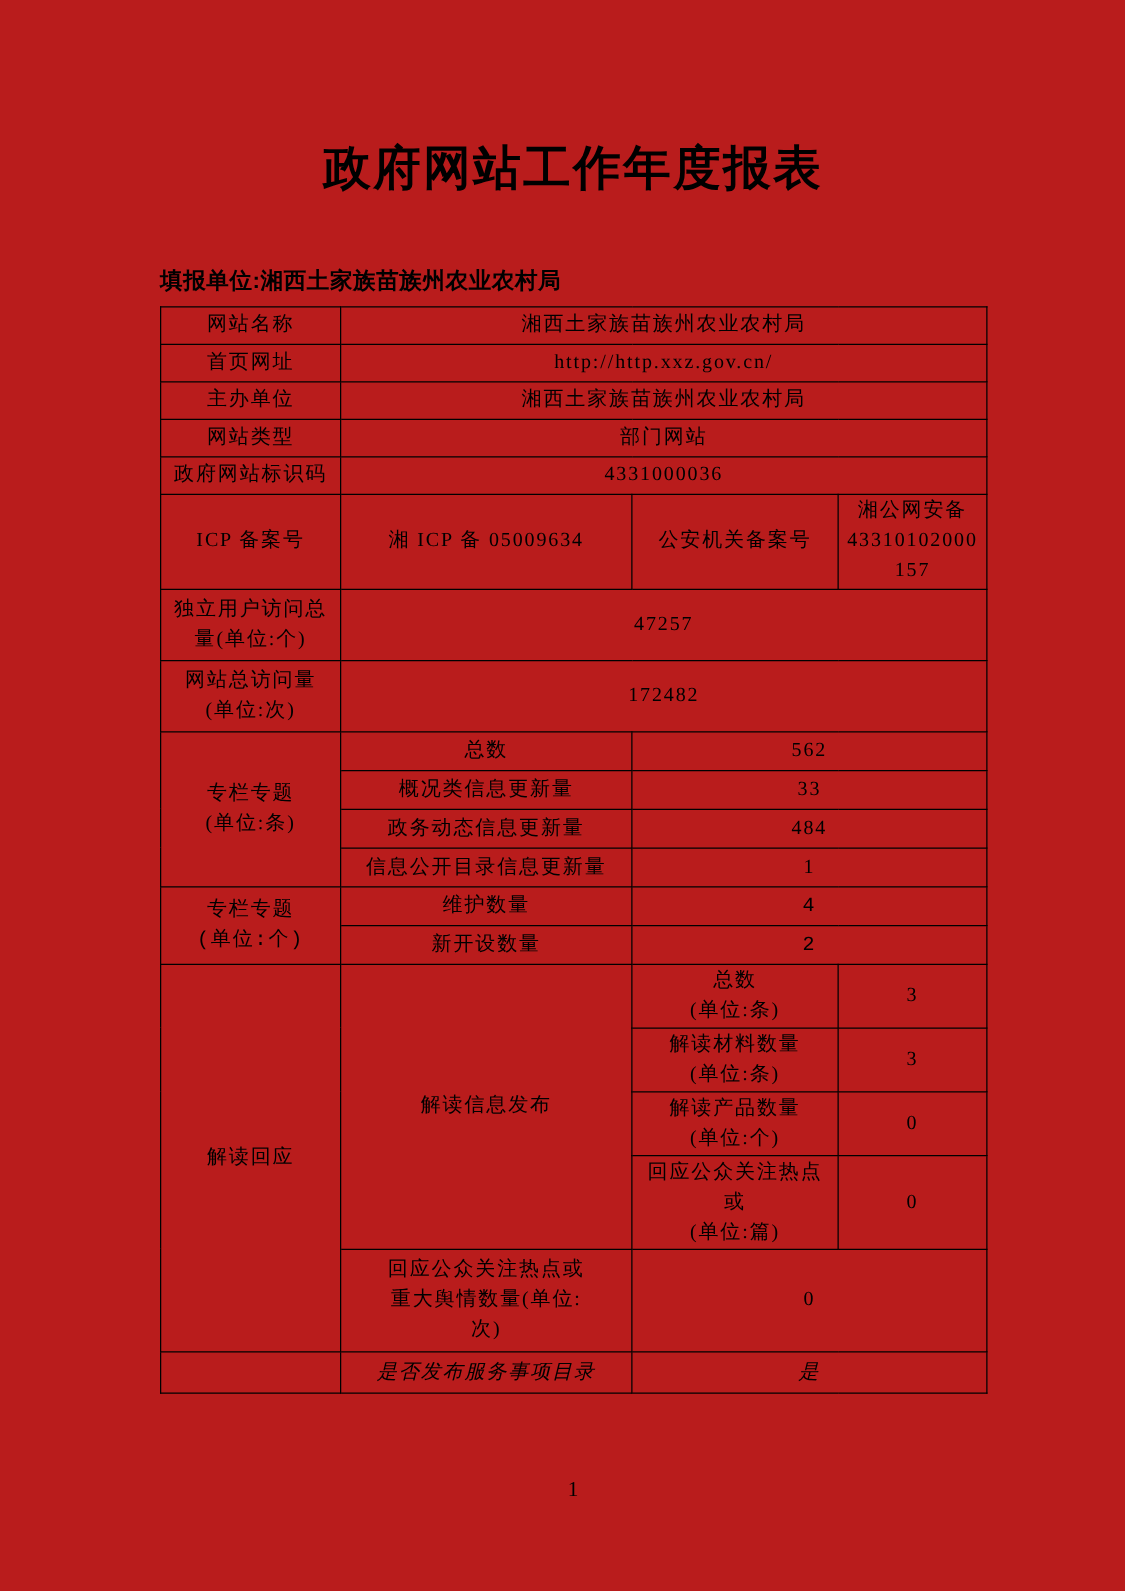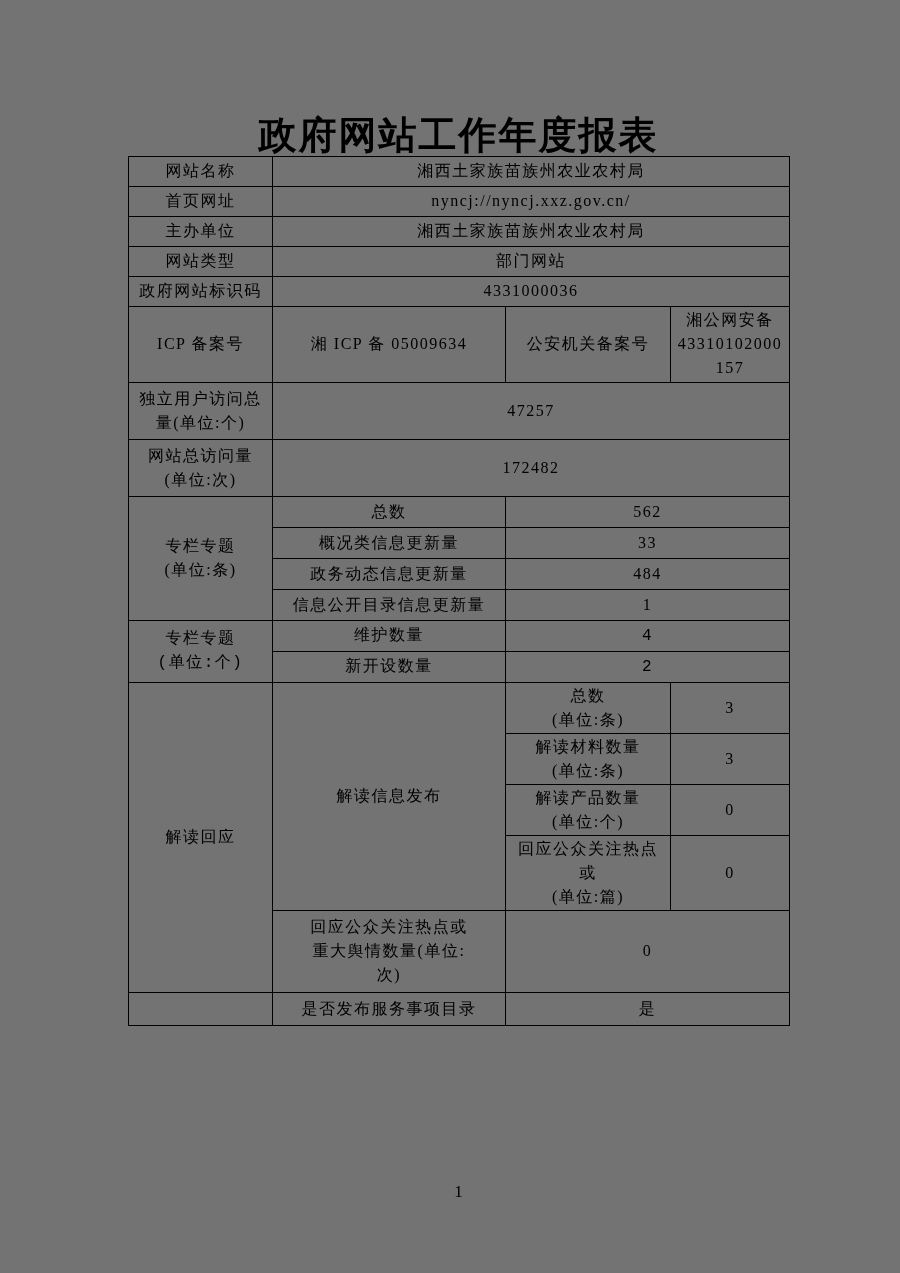--- a/index.html
+++ b/index.html
@@ -4,21 +4,21 @@
 <style>
   html, body {
     margin: 0;
     padding: 0;
     background: #ffffff;
   }
   .page {
     position: relative;
     width: 900px;
     height: 1273px;
-    background: #737373;
+    background: #b91c1c;
     color: #000000;
     font-family: "Liberation Serif", "DejaVu Serif", serif;
     overflow: hidden;
   }
   .content {
     margin-left: 128px;
     width: 661px;
   }
   .title {
     margin: 0;
@@ -61,53 +61,54 @@
     word-break: break-all;
     box-sizing: border-box;
   }
   tr.rb  { height: 30px; }
   tr.ricp{ height: 76px; }
   tr.rv  { height: 57px; }
   tr.ri  { height: 31px; }
   tr.rt  { height: 31px; font-family: Liberation Mono, monospace; }
   tr.rj  { height: 50px; }
   tr.rh  { height: 82px; }
-  tr.rl  { height: 33px; }
+  tr.rl  { height: 33px; font-style: italic; }
   .pageno {
     position: absolute;
     top: 1182px;
     left: 128px;
     width: 661px;
     text-align: center;
     font-size: 17px;
   }
 </style>
 </head>
 <body>
 
 <div class="page">
   <div class="content">
 
     <h1 class="title">政府网站工作年度报表</h1>
+    <div class="filler">填报单位:湘西土家族苗族州农业农村局</div>
 
     <table class="report">
       <colgroup>
         <col style="width:144px">
         <col style="width:233px">
         <col style="width:165px">
         <col style="width:119px">
       </colgroup>
       <tbody>
         <tr class="rb">
           <td>网站名称</td>
           <td colspan="3">湘西土家族苗族州农业农村局</td>
         </tr>
         <tr class="rb">
           <td>首页网址</td>
-          <td colspan="3">nyncj://nyncj.xxz.gov.cn/</td>
+          <td colspan="3">http://http.xxz.gov.cn/</td>
         </tr>
         <tr class="rb">
           <td>主办单位</td>
           <td colspan="3">湘西土家族苗族州农业农村局</td>
         </tr>
         <tr class="rb">
           <td>网站类型</td>
           <td colspan="3">部门网站</td>
         </tr>
         <tr class="rb">

